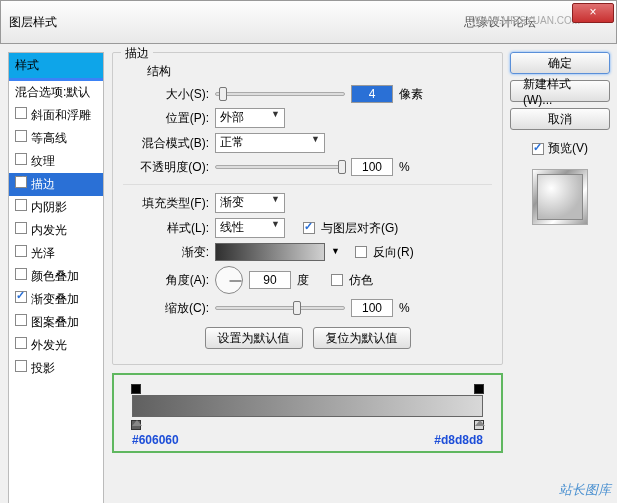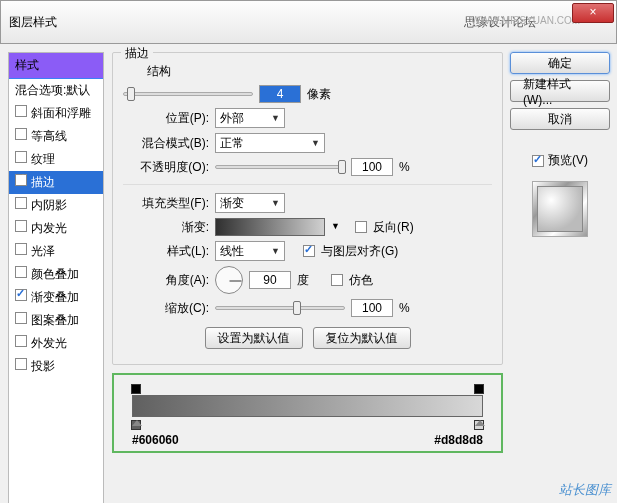--- a/index.html
+++ b/index.html
@@ -4,56 +4,56 @@
 <style>
 *{box-sizing:border-box;margin:0;padding:0;font-family:"Microsoft YaHei",SimSun,sans-serif;font-size:12px}
 body{background:#e8e8e8;width:617px;height:503px;overflow:hidden}
 .titlebar{height:44px;background:linear-gradient(#fdfdfd,#e8e8e8);border:1px solid #999;display:flex;align-items:center;padding:0 4px;position:relative}
 .titlebar .title{margin-left:4px}
 .titlebar .brand{position:absolute;right:80px;color:#555}
 .titlebar .url{position:absolute;right:36px;color:#aaa;font-size:10px;top:14px}
 .close-btn{position:absolute;right:2px;top:2px;width:42px;height:20px;background:linear-gradient(#e07070,#c83030);border:1px solid #8a2020;border-radius:2px;color:#fff;text-align:center;line-height:16px;cursor:pointer}
 .body{display:flex;padding:8px;gap:8px;height:475px;background:#f0f0f0}
 .sidebar{width:96px;border:1px solid #bbb;background:#fff}
-.sidebar .hdr{padding:4px 6px;border-bottom:1px solid #3b82f6;background:#8b5cf6}
+.sidebar .hdr{padding:4px 6px;border-bottom:3px solid #3b82f6;background:#0ea5e9}
 .sidebar .item{padding:3px 6px;display:flex;align-items:flex-start;gap:4px;cursor:pointer}
 .sidebar .item.sel{background:#2a70d6;color:#fff}
 .sidebar .item.indent{}
 .cb{width:12px;height:12px;border:1px solid #888;background:#fff;display:inline-block;position:relative}
 .cb.checked::after{content:"✓";position:absolute;top:-3px;left:0;color:#2a70d6;font-size:11px;font-weight:bold}
 .sidebar .item.sel .cb.checked::after{color:#fff}
 .main{flex:1;display:flex;gap:8px}
 .center{flex:1}
 .fieldset{border:1px solid #ccc;border-radius:2px;padding:8px 10px 10px;margin-bottom:8px;position:relative;background:#f0f0f0}
 .fieldset .legend{position:absolute;top:-8px;left:8px;background:#f0f0f0;padding:0 4px}
 .row{display:flex;align-items:center;margin:5px 0;gap:6px}
 .lbl{width:86px;text-align:right}
 .slider{flex:1;height:4px;background:#ddd;border:1px solid #aaa;border-radius:2px;position:relative;max-width:130px}
 .slider .thumb{position:absolute;width:8px;height:14px;background:#eee;border:1px solid #777;top:-6px;border-radius:2px}
 .numbox{width:42px;height:18px;border:1px solid #999;background:#fff;text-align:center;line-height:16px}
 .numbox.hl{background:#2a70d6;color:#fff}
-select,.fake-select{height:20px;border:1px solid #999;background:#fff;padding:0 18px 0 4px;position:relative;min-width:70px;display:inline-flex;align-items:center}
+select,.fake-select{height:20px;border:1px solid #999;background:#fff;padding:0 18px 0 4px;position:relative;min-width:70px;display:inline-flex;}
 .fake-select::after{content:"▼";position:absolute;right:4px;font-size:9px;color:#333}
 .grad-prev{width:110px;height:18px;border:1px solid #666;background:linear-gradient(90deg,#303030,#d0d0d0);position:relative}
 .grad-prev::after{content:"▼";position:absolute;right:-16px;top:2px;font-size:9px}
 .angle-dial{width:28px;height:28px;border:1px solid #888;border-radius:50%;background:#fafafa;position:relative}
 .angle-dial::after{content:"";position:absolute;width:1px;height:12px;background:#333;left:50%;top:2px;transform-origin:bottom;transform:rotate(90deg)}
 .btn{height:22px;padding:0 12px;border:1px solid #888;background:linear-gradient(#fdfdfd,#e0e0e0);border-radius:3px;cursor:pointer;display:inline-flex;align-items:center;justify-content:center}
 .btn.wide{width:100px}
 .btn.primary{border:1px solid #5a8fd8;box-shadow:0 0 3px #6af}
 .rightcol{width:98px;display:flex;flex-direction:column;gap:6px;align-items:center}
 .preview-box{width:56px;height:56px;border:1px solid #aaa;background:linear-gradient(135deg,#fff,#999,#fff,#999);margin-top:6px;position:relative}
 .preview-box::before{content:"";position:absolute;inset:4px;background:radial-gradient(circle at 30% 30%,#fff,#bbb 70%);border:1px solid #888}
 .grad-editor{border:2px solid #5fb75f;padding:14px 18px 4px;background:#f0f0f0}
 .grad-bar{height:22px;background:linear-gradient(90deg,#606060,#d8d8d8);border:1px solid #666;position:relative;margin:6px 0 16px}
 .stop{position:absolute;width:10px;height:10px;border:1px solid #333}
 .stop.top{top:-12px;background:#000}
 .stop.btm{bottom:-14px;background:#888}
 .stop.btm::before{content:"";position:absolute;top:-6px;left:0;border:5px solid transparent;border-bottom:6px solid #888}
-.grad-labels{display:flex;justify-content:space-between;color:#000000;font-weight:bold;font-size:14px}
+.grad-labels{display:flex;justify-content:space-between;color:#1d4ed8;font-weight:bold;font-size:14px}
 .watermark{position:absolute;right:6px;bottom:4px;color:#4a90d0;font-size:13px;font-style:italic}
 </style>
 </head>
 <body>
 
 <div class="titlebar">
   <span class="title">图层样式</span>
   <span class="brand">思缘设计论坛</span>
   <span class="url">WWW.MISSYUAN.COM</span>
   <div class="close-btn">×</div>
@@ -120,20 +120,21 @@
 
   <div class="main">
     <div class="center">
 
       <div class="fieldset">
         <span class="legend">描边</span>
 
         <div style="margin:2px 0 4px 24px">结构</div>
 
         <div class="row">
+          <span class="lbl">大小(S):</span>
           <div class="slider">
               <div class="thumb" style="left:2%"></div>
             </div>
           <div class="numbox hl">4</div>
           <span>像素</span>
         </div>
 
         <div class="row">
           <span class="lbl">位置(P):</span>
           <div class="fake-select">
@@ -160,35 +161,35 @@
         <hr style="margin:8px 0;border:none;border-top:1px solid #ddd">
 
         <div class="row">
           <span class="lbl">填充类型(F):</span>
           <div class="fake-select">
               <span>渐变</span>
             </div>
         </div>
 
         <div class="row">
+          <span class="lbl">样式(L):</span>
+          <div class="fake-select">
+              <span>线性</span>
+            </div>
+          <span style="width:6px"></span>
+          <span class="cb checked"></span>
+          <span>与图层对齐(G)</span>
+        </div>
+
+        <div class="row">
           <span class="lbl">渐变:</span>
           <div class="grad-prev"></div>
           <span style="width:18px"></span>
           <span class="cb"></span>
           <span>反向(R)</span>
-        </div>
-
-        <div class="row">
-          <span class="lbl">样式(L):</span>
-          <div class="fake-select">
-              <span>线性</span>
-            </div>
-          <span style="width:6px"></span>
-          <span class="cb checked"></span>
-          <span>与图层对齐(G)</span>
         </div>
 
         <div class="row">
           <span class="lbl">角度(A):</span>
           <div class="angle-dial"></div>
           <div class="numbox">90</div>
           <span>度</span>
           <span style="width:10px"></span>
           <span class="cb"></span>
           <span>仿色</span>
@@ -221,21 +222,21 @@
           <span>#d8d8d8</span>
         </div>
       </div>
 
     </div>
 
     <div class="rightcol">
       <div class="btn wide primary">确定</div>
       <div class="btn wide">新建样式(W)...</div>
       <div class="btn wide">取消</div>
-      <div style="display:flex;align-items:center;gap:4px;margin-top:16px">
+      <div style="display:flex;align-items:center;gap:4px;margin-top:4px">
         <span class="cb checked"></span>
         <span>预览(V)</span>
       </div>
       <div class="preview-box"></div>
     </div>
 
   </div>
 </div>
 
 <div class="watermark">站长图库</div>

